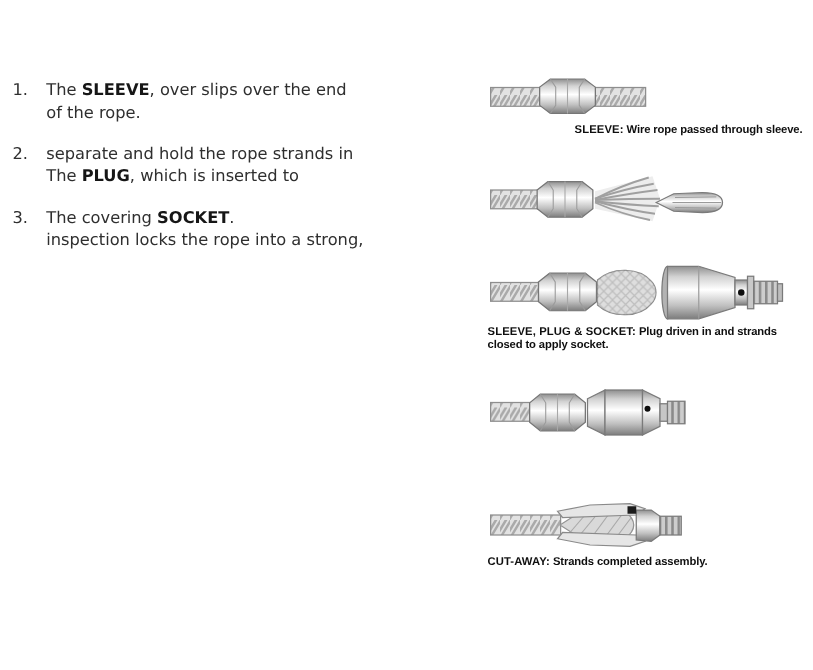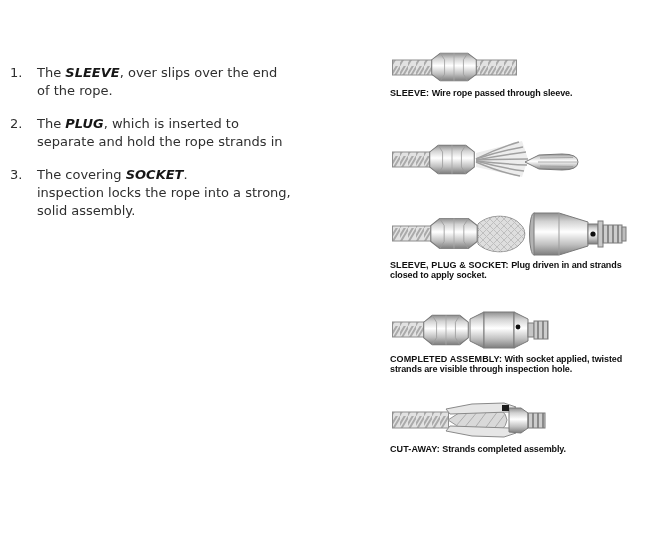--- a/index.html
+++ b/index.html
@@ -5,25 +5,25 @@
   html,body{margin:0;padding:0;}
   body{
     width:650px;height:536px;background:#ffffff;position:relative;overflow:hidden;
     font-family:"DejaVu Sans", sans-serif;
   }
   
   .list{position:absolute;left:10px;top:64px;width:345px;color:#2f2f2f;
         font-size:13px;line-height:18px;}
   .item{display:flex;margin-bottom:15px;}
   .num{width:27px;flex:none;}
-  .ln b{color:#161616;font-style:italic;}
+  .ln b{color:#161616;}
   
   .figs{position:absolute;left:390px;top:0;width:256px;}
   .fig{position:absolute;left:0;width:256px;}
-  .fig-1{top:50px;} .fig-2{top:140px;} .fig-3{top:212px;} .fig-4{top:310px;} .fig-5{top:400px;}
+  .fig-1{top:60px;text-align:right;} .fig-2{top:140px;} .fig-3{top:212px;} .fig-4{top:310px;} .fig-5{top:400px;}
   .art{display:block;margin-left:2px;}
   .cap{margin-top:4px;width:252px;color:#0f0f0f;
        font-family:"Liberation Sans", sans-serif;font-size:9px;line-height:10px;
        font-weight:bold;letter-spacing:-0.1px;}
   .cap b{letter-spacing:0.1px;}
   svg{overflow:visible;}
 </style>
 </head>
 <body>
 
@@ -63,31 +63,30 @@
     <div class="num">1.</div>
     <div class="txt">
       <div class="ln"><span>The </span><b>SLEEVE</b><span>, over slips over the end</span></div>
       <div class="ln"><span>of the rope.</span><b></b><span></span></div>
     </div>
   </div>
 
   <div class="item">
     <div class="num">2.</div>
     <div class="txt">
+      <div class="ln"><span>separate and hold the rope strands in</span><b></b><span></span></div>
       <div class="ln"><span>The </span><b>PLUG</b><span>, which is inserted to</span></div>
-      <div class="ln"><span>separate and hold the rope strands in</span><b></b><span></span></div>
     </div>
   </div>
 
   <div class="item">
     <div class="num">3.</div>
     <div class="txt">
       <div class="ln"><span>The covering </span><b>SOCKET</b><span>.</span></div>
       <div class="ln"><span>inspection locks the rope into a strong,</span><b></b><span></span></div>
-      <div class="ln"><span>solid assembly.</span><b></b><span></span></div>
     </div>
   </div>
 
 </div>
 
 <div class="figs">
 
   <div class="fig fig-1">
     <svg class="art" width="125" height="34" viewBox="0 0 125 34">
       <rect x="0.5" y="10" width="124" height="15" fill="url(#pr)" stroke="#8e8e8e"></rect>
@@ -141,21 +140,20 @@
     <svg class="art" width="158" height="40" viewBox="0 0 158 40">
       <rect x="0.5" y="12" width="34" height="15" fill="url(#pr)" stroke="#8e8e8e"></rect>
       <use href="#sleeve" x="30" y="3" width="48" height="34"></use>
       <polygon points="78,9 92,2 92,38 78,31" fill="url(#gm)" stroke="#7a7a7a"></polygon>
       <rect x="92" y="2" width="30" height="36" fill="url(#gm)" stroke="#7a7a7a"></rect>
       <polygon points="122,2 136,9 136,31 122,38" fill="url(#gm)" stroke="#7a7a7a"></polygon>
       <rect x="136" y="13" width="6" height="14" fill="#c6c6c6" stroke="#7a7a7a"></rect>
       <rect x="142" y="11" width="14" height="18" fill="url(#pt)" stroke="#7a7a7a"></rect>
       <circle cx="126" cy="17" r="2.4" fill="#0d0d0d"></circle>
     </svg>
-    <div class="cap"><b>COMPLETED ASSEMBLY:</b> <span>With socket applied, twisted strands are visible through inspection hole.</span></div>
   </div>
 
   <div class="fig fig-5">
     <svg class="art" width="155" height="40" viewBox="0 0 155 40">
       <rect x="0.5" y="12" width="56" height="16" fill="url(#pr)" stroke="#8e8e8e"></rect>
       <path d="M56,20 L70,11 L108,9 Q122,20 108,31 L70,29 Z" fill="#d9d9d9" stroke="#949494"></path>
       <g stroke="#a8a8a8" stroke-width="0.9">
         <line x1="64" y1="26" x2="76" y2="12"></line>
           <line x1="72" y1="28" x2="86" y2="11"></line>
         <line x1="82" y1="29" x2="96" y2="10"></line>

